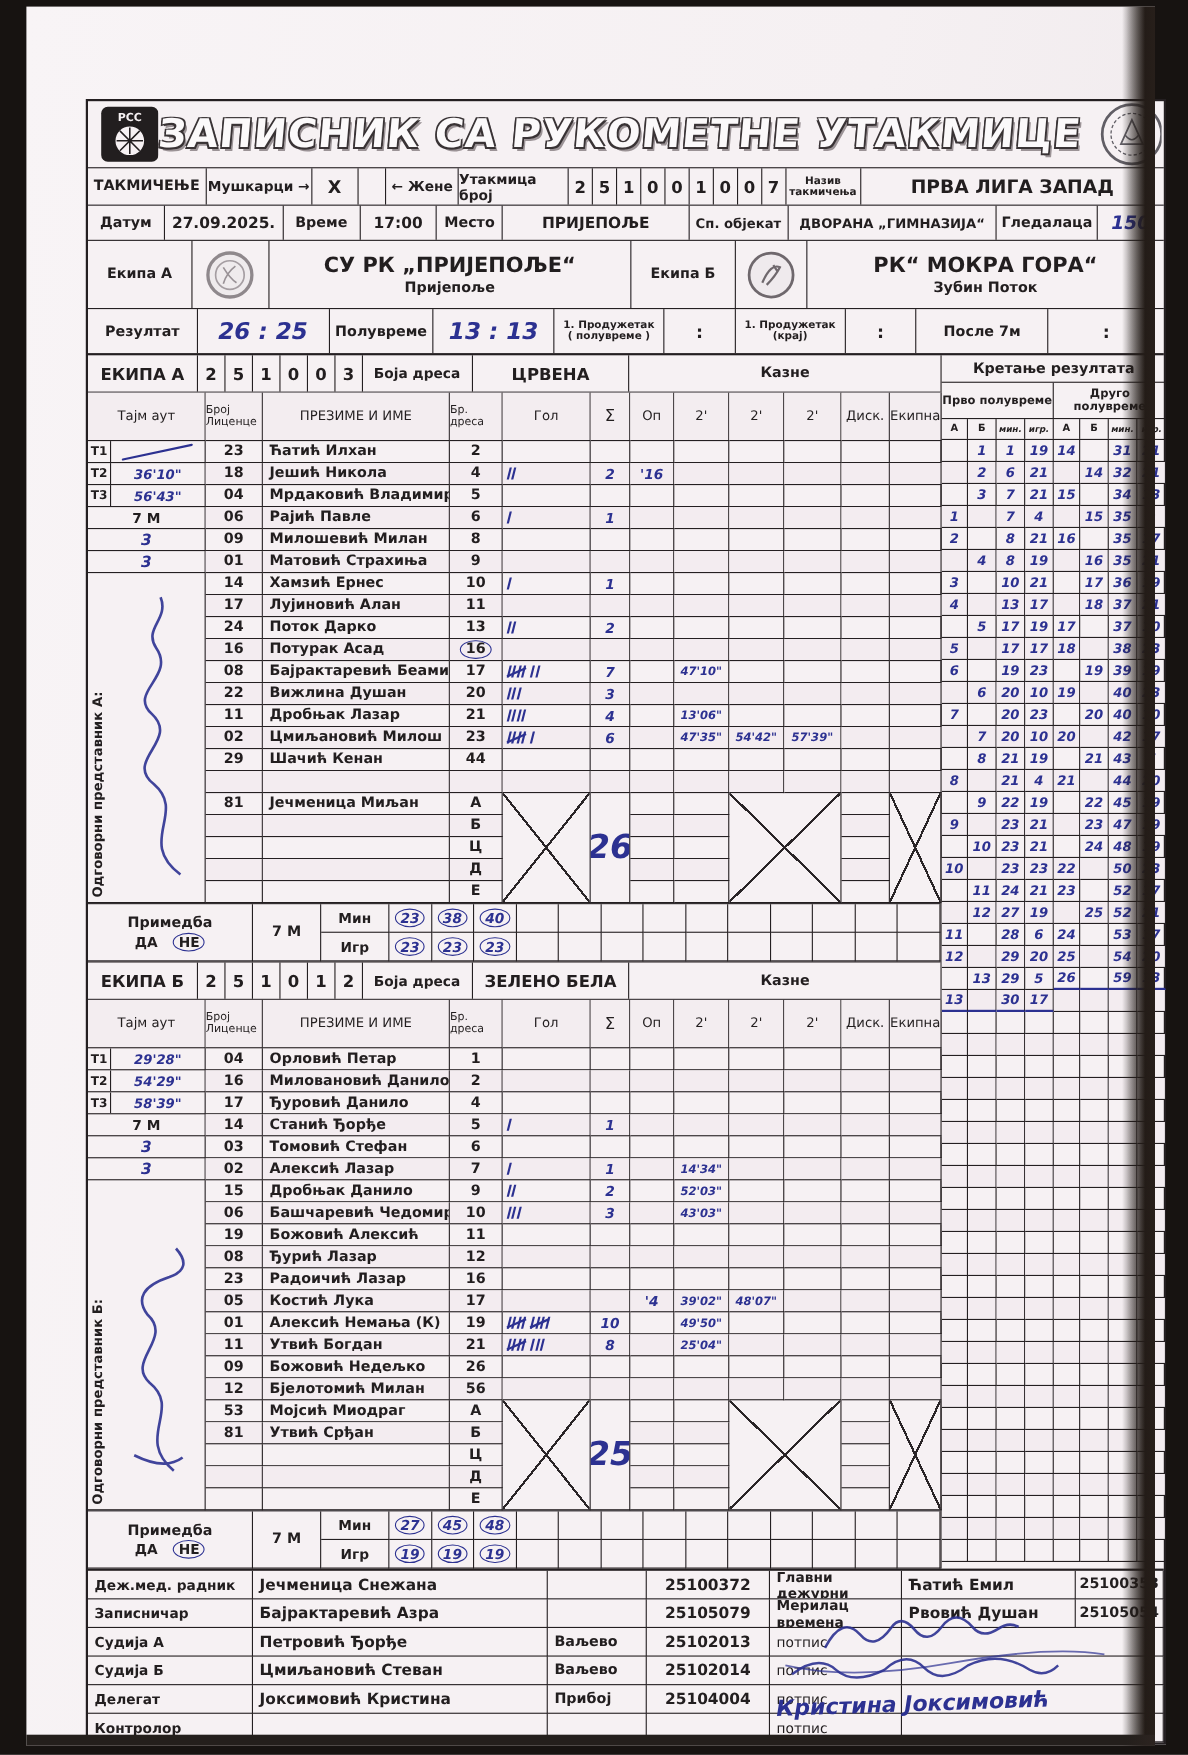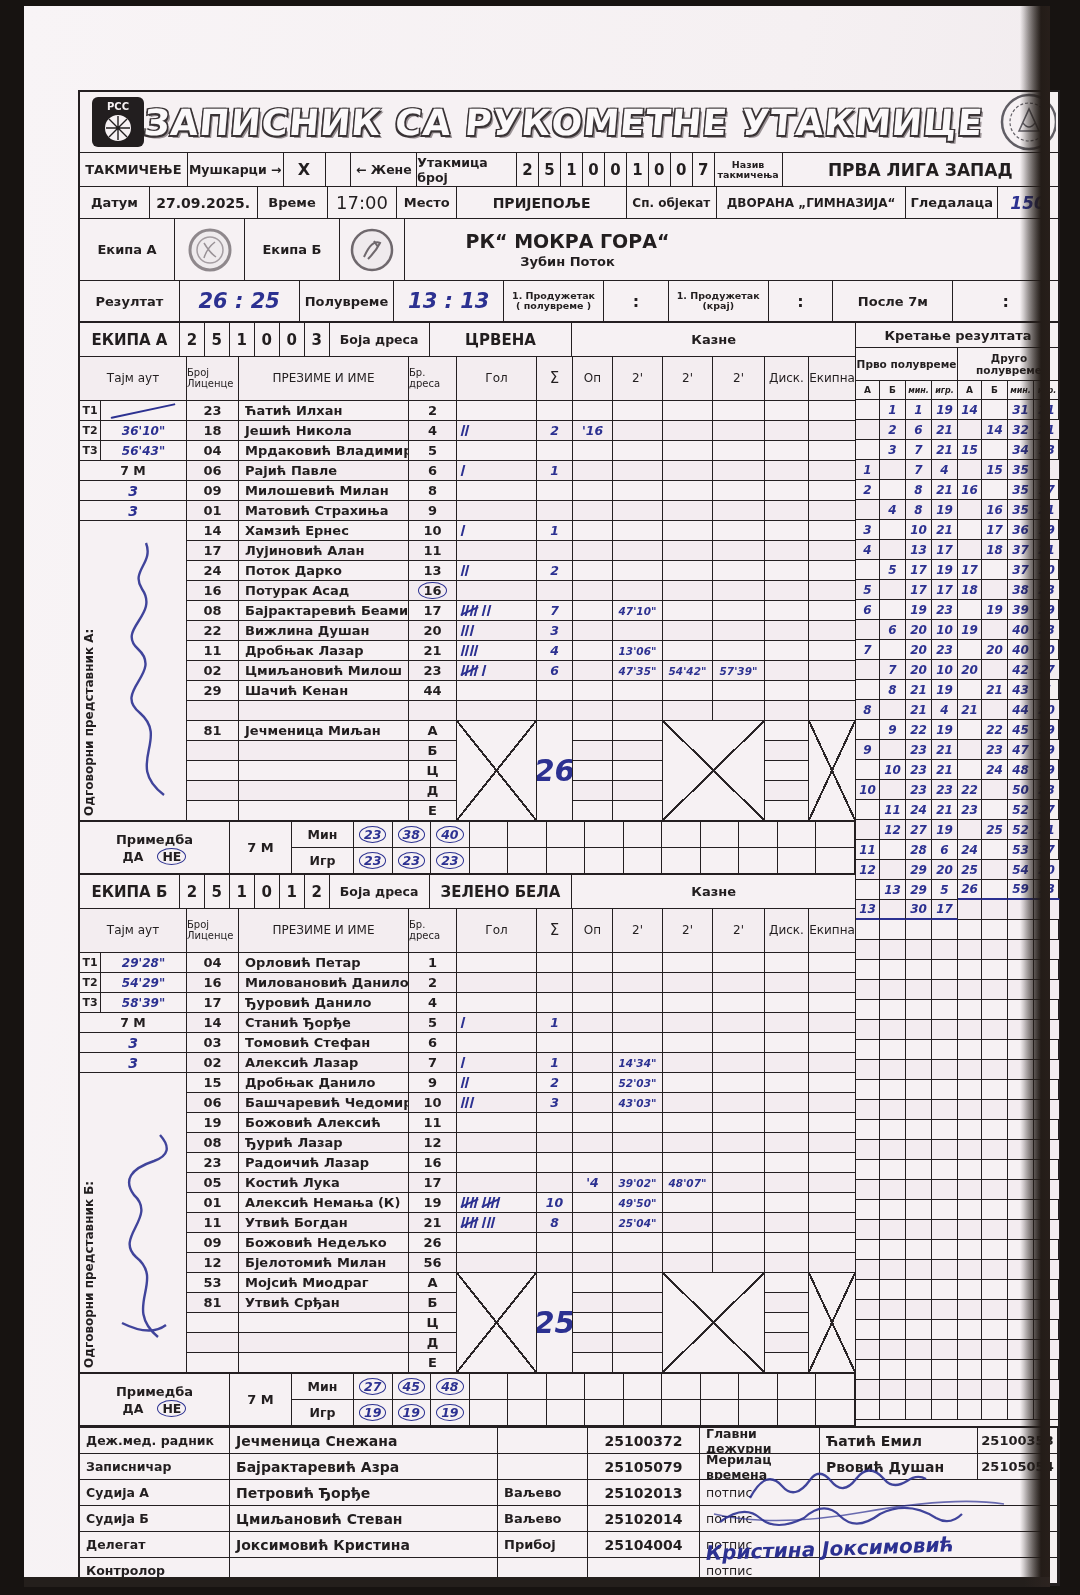--- a/index.html
+++ b/index.html
@@ -121,37 +121,41 @@
       <div class="cell digit" style="width:22px">0</div>
       <div class="cell digit" style="width:22px">7</div>
       <div class="cell sm" style="width:68px">Назив такмичења</div>
       <div class="cell" style="width:276px;font-weight:bold;font-size:17px">ПРВА ЛИГА ЗАПАД</div>
     </div>
 
     <div class="trow" style="height:32px">
       <div class="cell lbl" style="width:70px">Датум</div>
       <div class="cell" style="width:108px;font-weight:bold;font-size:14px">27.09.2025.</div>
       <div class="cell lbl" style="width:70px">Време</div>
-      <div class="cell" style="width:70px;font-weight:normal;font-size:18px">17:00</div>
+      <div class="cell" style="width:70px;font-weight:bold;font-size:14px">17:00</div>
       <div class="cell lbl" style="width:60px">Место</div>
       <div class="cell" style="width:170px;font-weight:bold;font-size:14px">ПРИЈЕПОЉЕ</div>
       <div class="cell lbl" style="width:90px;font-size:12px">Сп. објекат</div>
       <div class="cell" style="width:190px;font-weight:bold;font-size:12px">ДВОРАНА „ГИМНАЗИЈА“</div>
       <div class="cell lbl" style="width:92px">Гледалаца</div>
       <div class="cell ink" style="width:60px;font-size:17px">150</div>
     </div>
 
     <div class="trow" style="height:62px">
       <div class="cell lbl" style="width:95px">Екипа А</div>
       <div class="cell" style="width:70px">
         <svg width="46" height="46" opacity="0.75">
           <circle cx="23" cy="23" r="20" fill="#edeaec" stroke="#6d666a" stroke-width="3"></circle>
           <circle cx="23" cy="23" r="13" fill="none" stroke="#8a8287" stroke-width="1.5"></circle>
           <path d="M17,16 q6,10 12,14 M28,15 q-8,6 -11,16" stroke="#7a7277" stroke-width="1.5" fill="none"></path>
         </svg>
+      </div>
+      <div class="cell" style="width:330px;flex-direction:column">
+        <div class="tname">СУ РК „ПРИЈЕПОЉЕ“</div>
+        <div class="tcity">Пријепоље</div>
       </div>
       <div class="cell lbl" style="width:95px">Екипа Б</div>
       <div class="cell" style="width:65px">
         <svg width="46" height="46" opacity="0.8">
           <circle cx="23" cy="23" r="20" fill="#eee9ec" stroke="#4e474c" stroke-width="2.5"></circle>
           <path d="M15,30 q8,-18 16,-14 q-4,8 -12,16 M25,14 l4,6" stroke="#4e474c" stroke-width="2" fill="none"></path>
         </svg>
       </div>
       <div class="cell" style="width:325px;flex-direction:column">
         <div class="tname">РК“ МОКРА ГОРА“</div>

